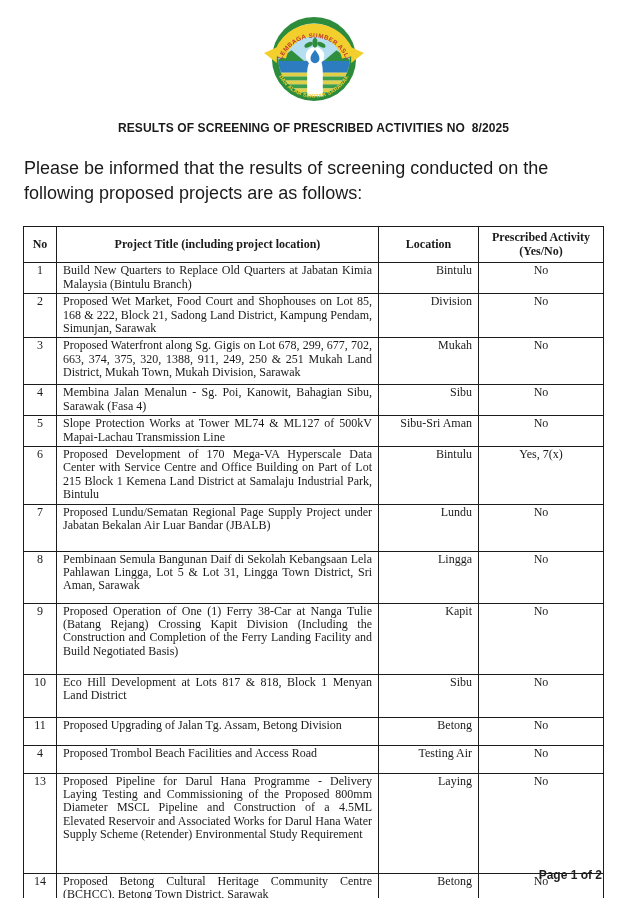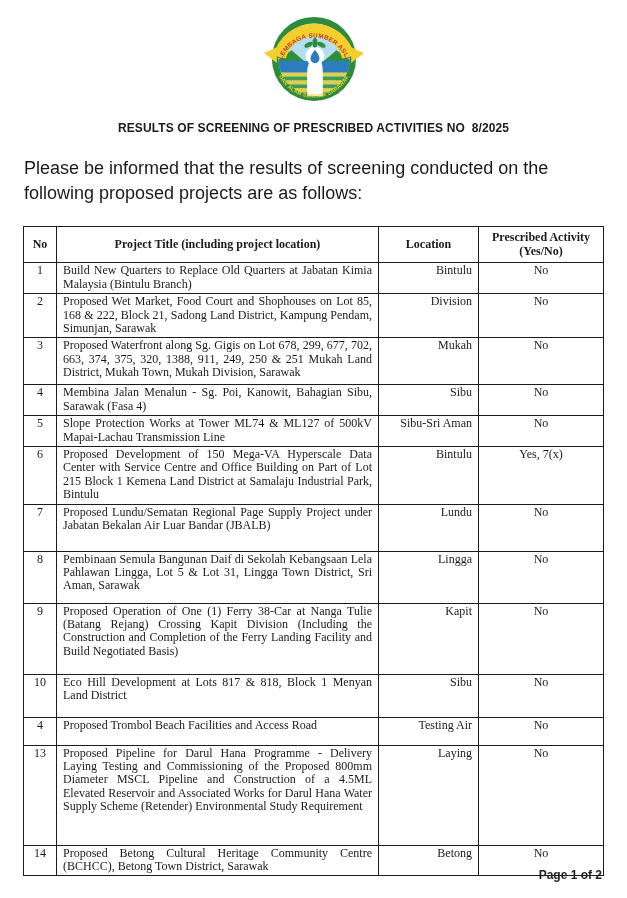--- a/index.html
+++ b/index.html
@@ -182,21 +182,21 @@
           <td class="cell-prescribed">No</td>
         </tr>
         <tr style="height: 28px;">
           <td class="cell-no">5</td>
           <td class="cell-title">Slope Protection Works at Tower ML74 &amp; ML127 of 500kV Mapai-Lachau Transmission Line</td>
           <td class="cell-location">Sibu-Sri Aman</td>
           <td class="cell-prescribed">No</td>
         </tr>
         <tr style="height: 56px;">
           <td class="cell-no">6</td>
-          <td class="cell-title">Proposed Development of 150 Mega-VA Hyperscale Data Center with Service Centre and Office Building on Part of Lot 215 Block 1 Kemena Land District at Samalaju Industrial Park, Bintulu</td>
+          <td class="cell-title">Proposed Development of 170 Mega-VA Hyperscale Data Center with Service Centre and Office Building on Part of Lot 215 Block 1 Kemena Land District at Samalaju Industrial Park, Bintulu</td>
           <td class="cell-location">Bintulu</td>
           <td class="cell-prescribed">Yes, 7(x)</td>
         </tr>
         <tr style="height: 47px;">
           <td class="cell-no">7</td>
           <td class="cell-title">Proposed Lundu/Sematan Regional Page Supply Project under Jabatan Bekalan Air Luar Bandar (JBALB)</td>
           <td class="cell-location">Lundu</td>
           <td class="cell-prescribed">No</td>
         </tr>
         <tr style="height: 52px;">
@@ -211,20 +211,26 @@
           <td class="cell-location">Kapit</td>
           <td class="cell-prescribed">No</td>
         </tr>
         <tr style="height: 43px;">
           <td class="cell-no">10</td>
           <td class="cell-title">Eco Hill Development at Lots 817 &amp; 818, Block 1 Menyan Land District</td>
           <td class="cell-location">Sibu</td>
           <td class="cell-prescribed">No</td>
         </tr>
         <tr style="height: 28px;">
+          <td class="cell-no">11</td>
+          <td class="cell-title">Proposed Upgrading of Jalan Tg. Assam, Betong Division</td>
+          <td class="cell-location">Betong</td>
+          <td class="cell-prescribed">No</td>
+        </tr>
+        <tr style="height: 28px;">
           <td class="cell-no">4</td>
           <td class="cell-title">Proposed Trombol Beach Facilities and Access Road</td>
           <td class="cell-location">Testing Air</td>
           <td class="cell-prescribed">No</td>
         </tr>
         <tr style="height: 100px;">
           <td class="cell-no">13</td>
           <td class="cell-title">Proposed Pipeline for Darul Hana Programme - Delivery Laying Testing and Commissioning of the Proposed 800mm Diameter MSCL Pipeline and Construction of a 4.5ML Elevated Reservoir and Associated Works for Darul Hana Water Supply Scheme (Retender) Environmental Study Requirement</td>
           <td class="cell-location">Laying</td>
           <td class="cell-prescribed">No</td>

